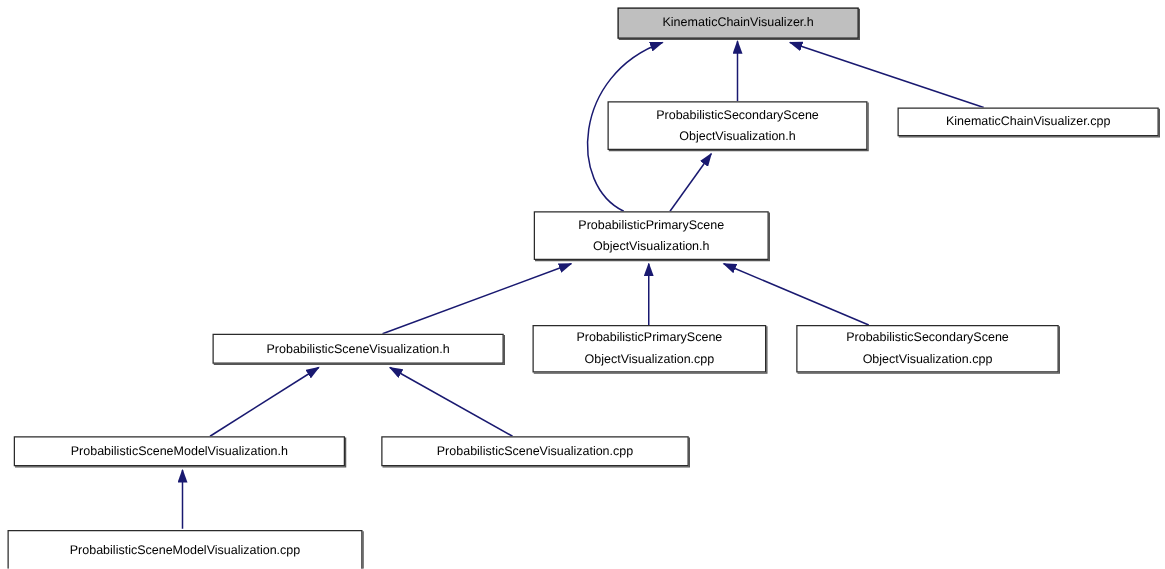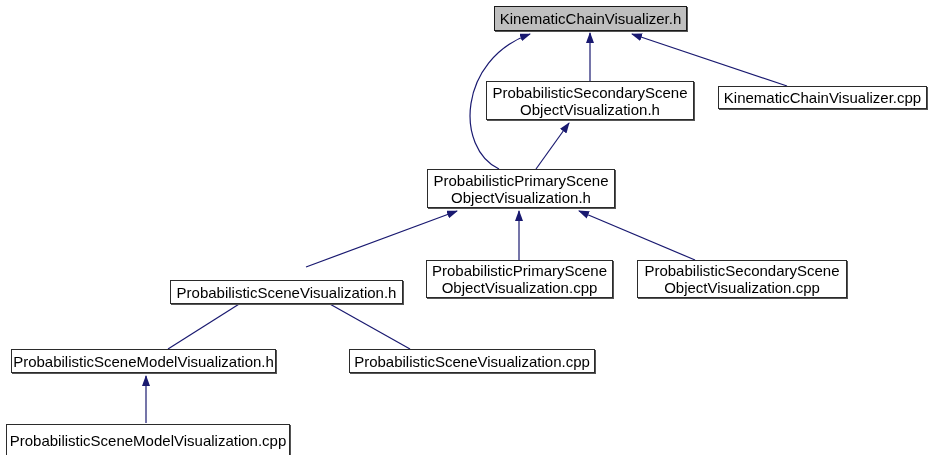--- a/index.html
+++ b/index.html
@@ -22,21 +22,21 @@
     width: 932px;
     height: 455px;
   }
   .node {
     position: absolute;
     box-sizing: border-box;
     background: #ffffff;
     border: 1px solid #2b2b2b;
     box-shadow: 1px 1px 0 #555555;
     color: #000000;
-    font-size: 15px;
+    font-size: 10px;
     line-height: 17px;
     display: flex;
     flex-direction: column;
     align-items: center;
     justify-content: center;
     text-align: center;
     white-space: nowrap;
     cursor: pointer;
   }
   .node.highlighted {
@@ -77,34 +77,34 @@
         <span class="line">ProbabilisticSecondaryScene</span>
         <span class="line">ObjectVisualization.h</span>
       </div>
       <div class="node" style="left: 718px; top: 86px; width: 209px; height: 23px;">
         <span class="line">KinematicChainVisualizer.cpp</span>
       </div>
       <div class="node" style="left: 427px; top: 169px; width: 188px; height: 39px;">
         <span class="line">ProbabilisticPrimaryScene</span>
         <span class="line">ObjectVisualization.h</span>
       </div>
-      <div class="node" style="left: 170px; top: 280px; width: 233px; height: 24px; align-items: center;">
+      <div class="node" style="left: 170px; top: 267px; width: 233px; height: 24px; align-items: center;">
         <span class="line">ProbabilisticSceneVisualization.h</span>
       </div>
       <div class="node" style="left: 426px; top: 260px; width: 187px; height: 38px;">
         <span class="line">ProbabilisticPrimaryScene</span>
         <span class="line">ObjectVisualization.cpp</span>
       </div>
       <div class="node" style="left: 637px; top: 260px; width: 210px; height: 38px;">
         <span class="line">ProbabilisticSecondaryScene</span>
         <span class="line">ObjectVisualization.cpp</span>
       </div>
       <div class="node" style="left: 11px; top: 349px; width: 265px; height: 24px;">
         <span class="line">ProbabilisticSceneModelVisualization.h</span>
       </div>
-      <div class="node" style="left: 305px; top: 349px; width: 246px; height: 24px; margin-left: 44px;">
+      <div class="node" style="left: 305px; top: 349px; width: 246px; height: 24px;">
         <span class="line">ProbabilisticSceneVisualization.cpp</span>
       </div>
       <div class="node" style="left: 6px; top: 424px; width: 284px; height: 33px;">
         <span class="line">ProbabilisticSceneModelVisualization.cpp</span>
       </div>
     </div>
 </div>
 
 </body></html>

